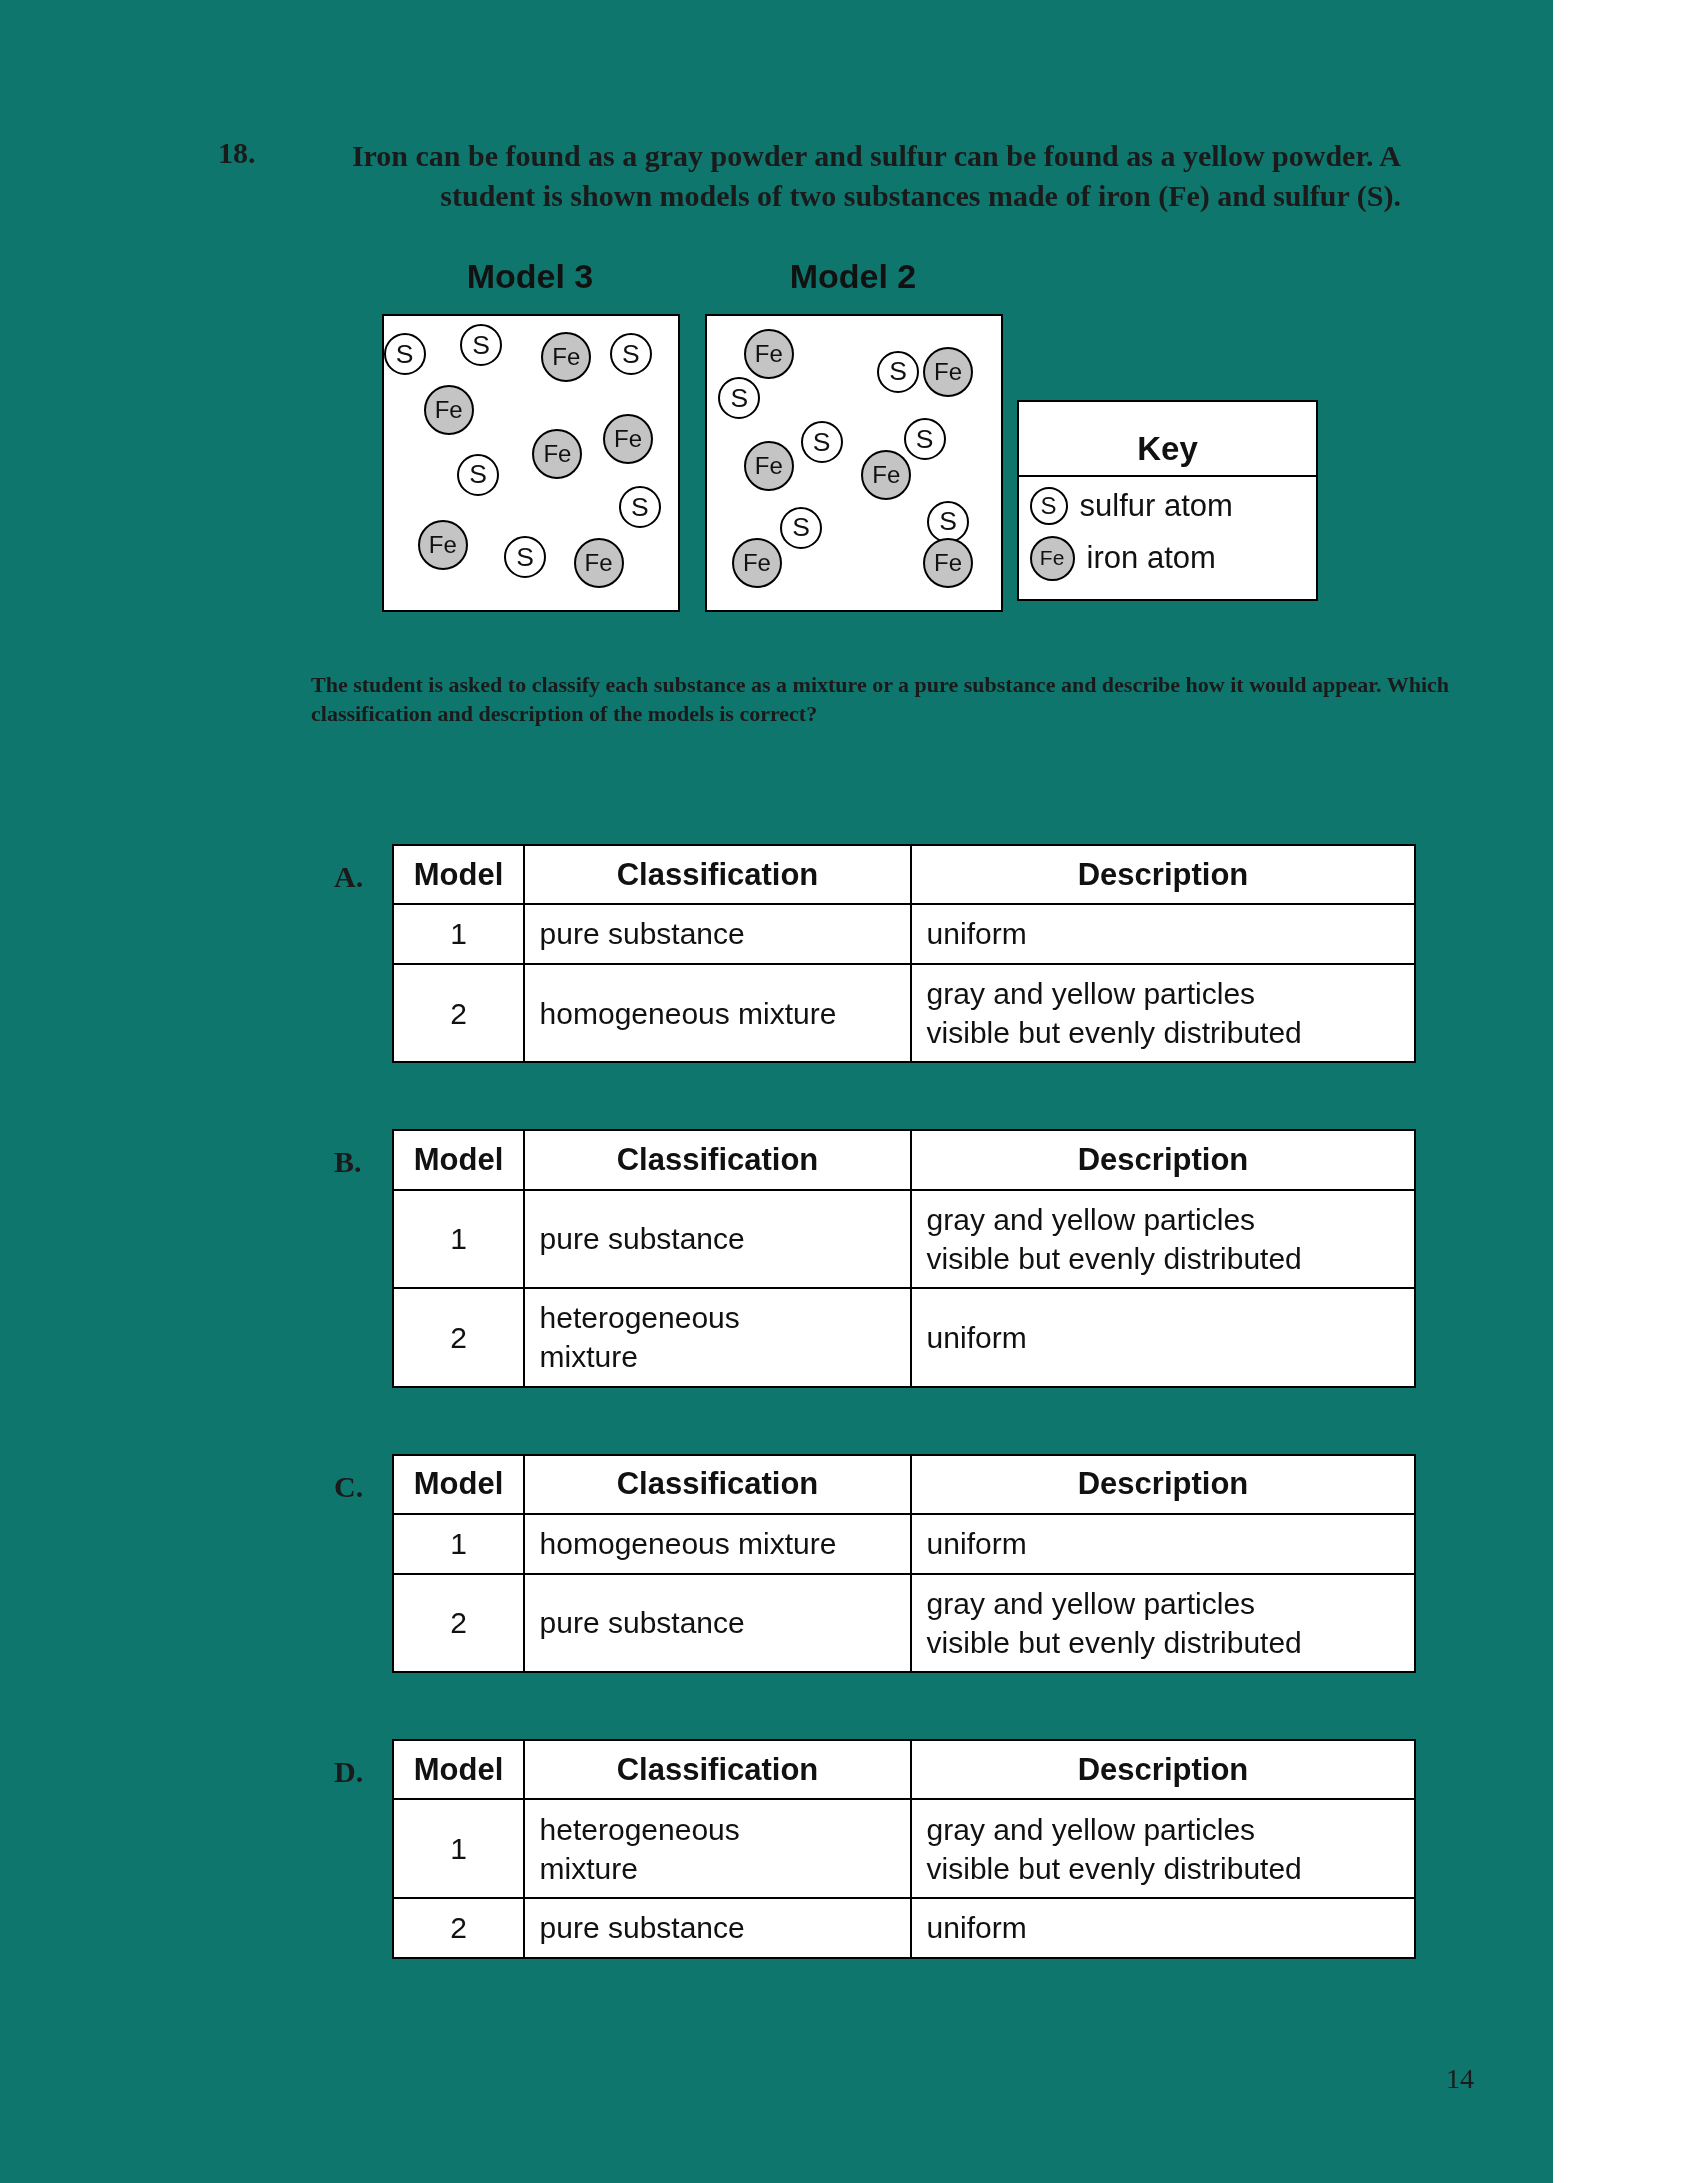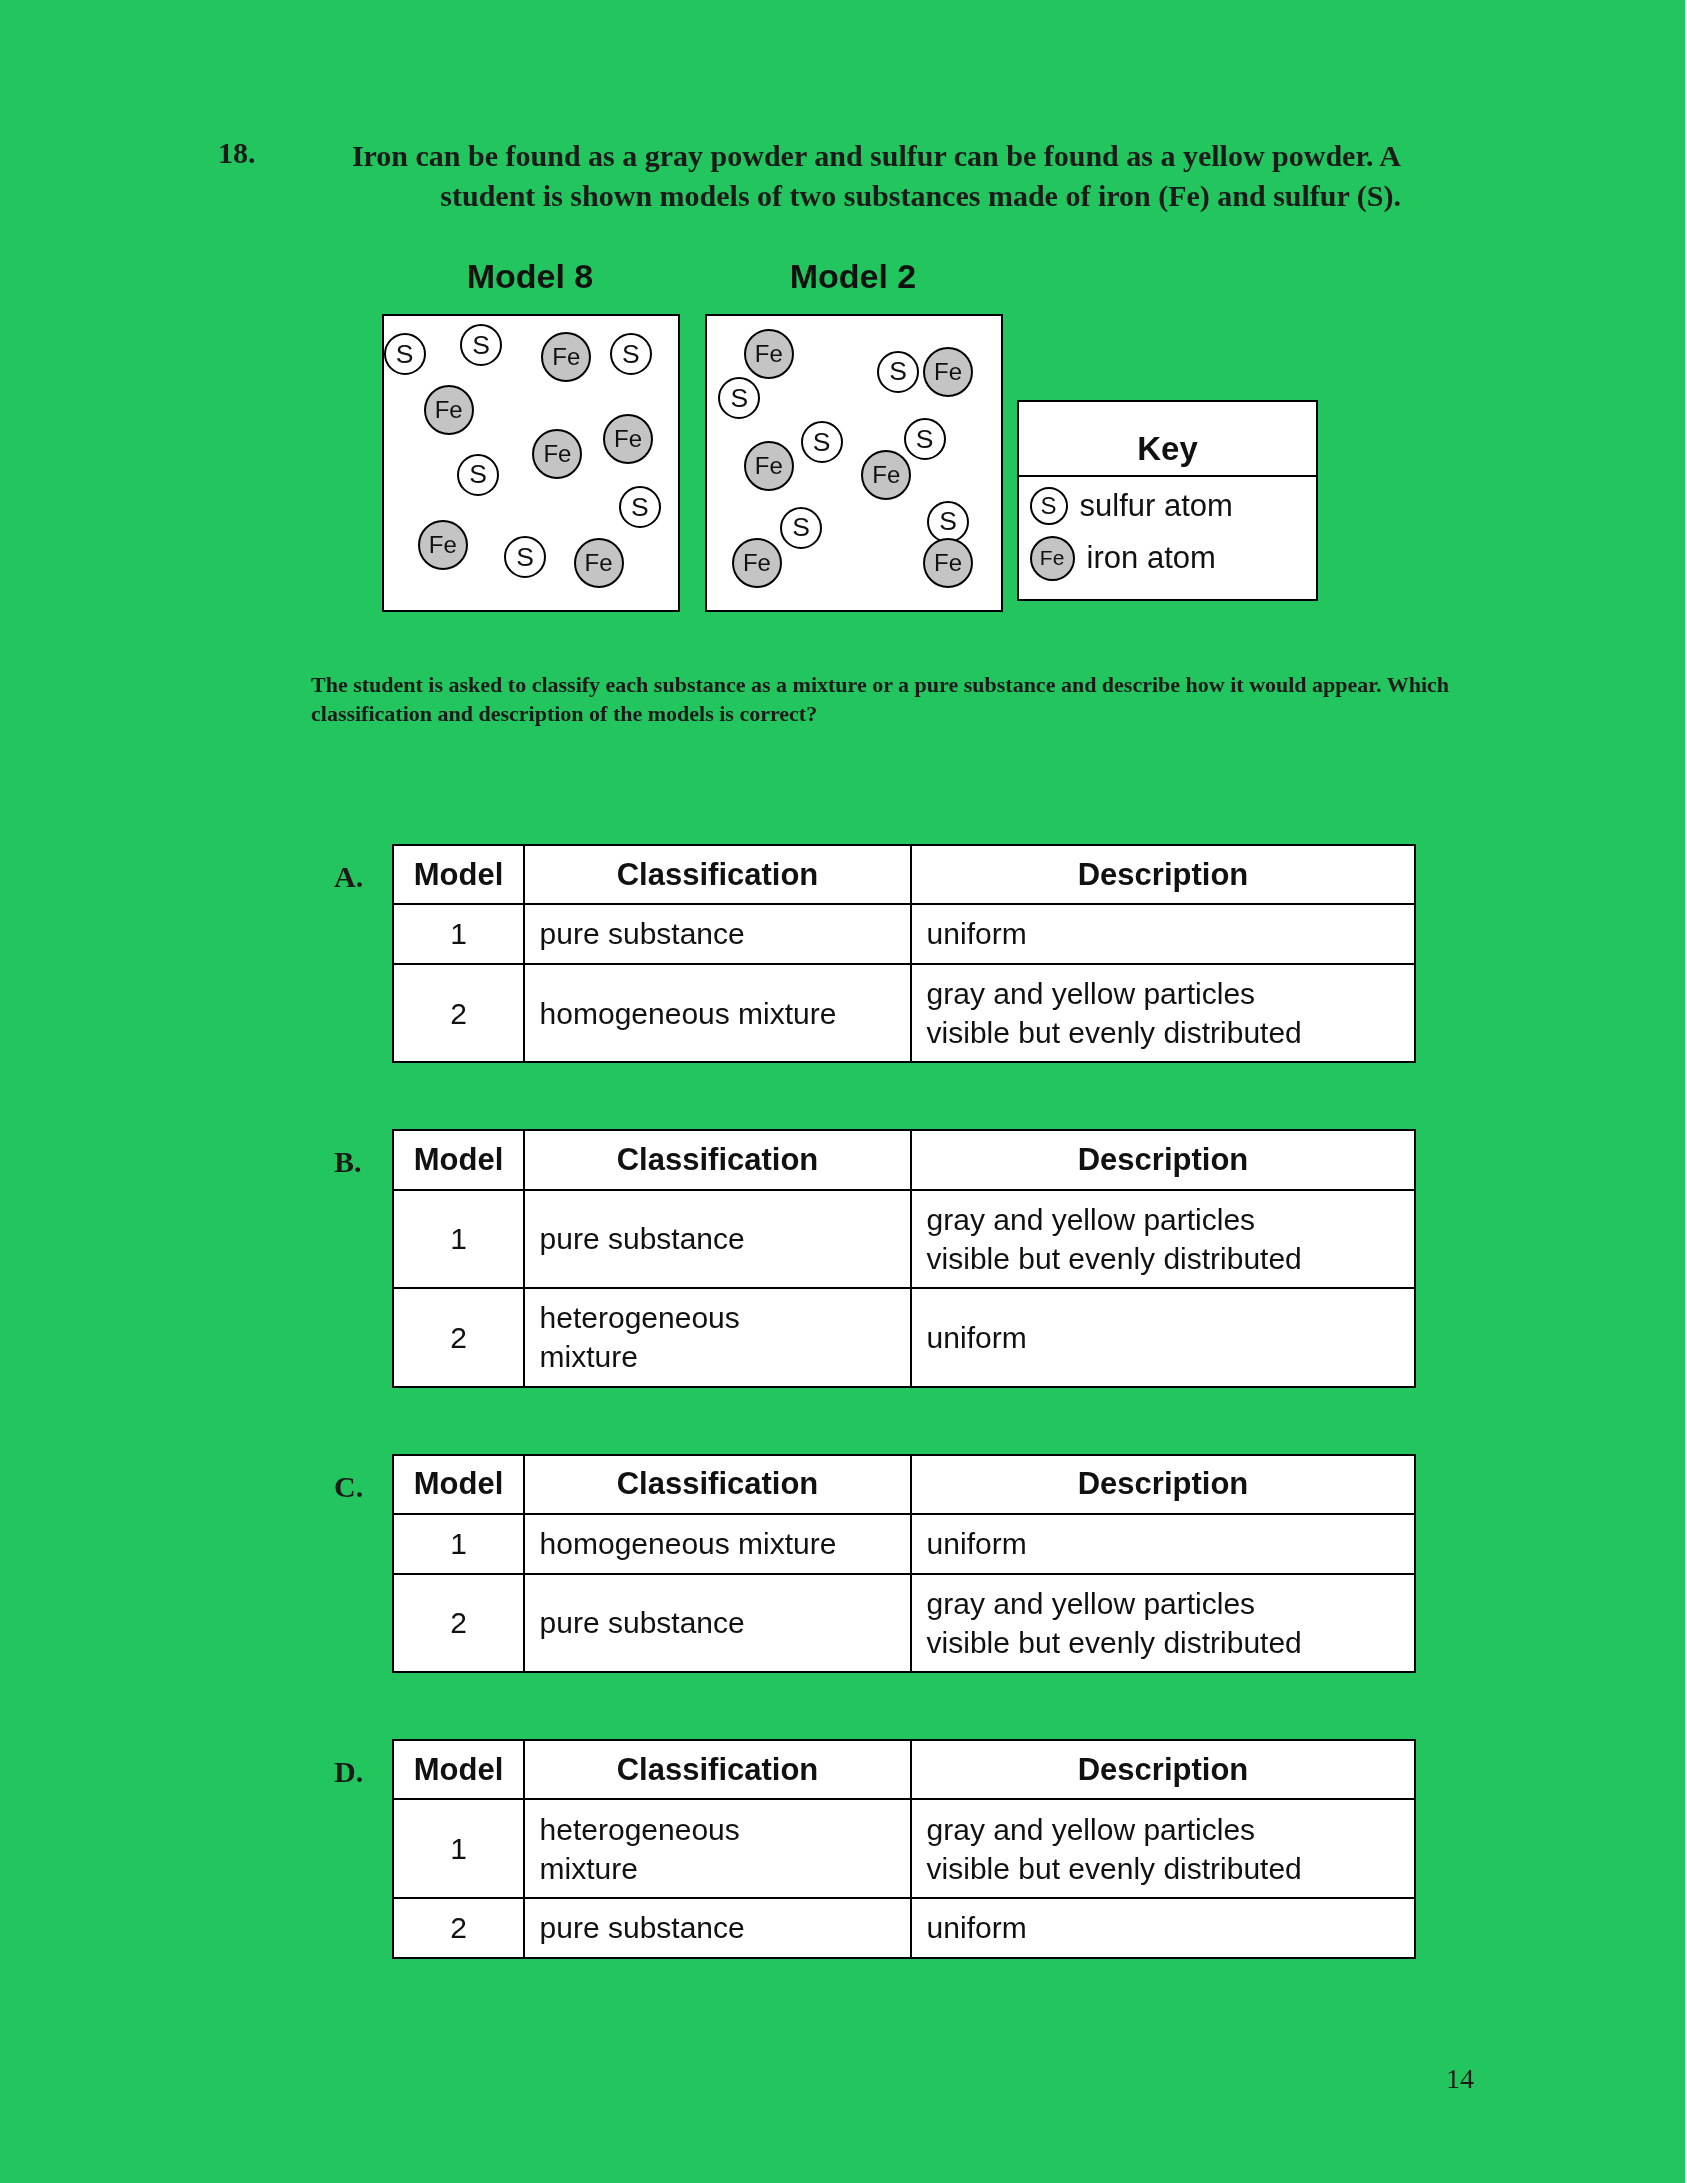--- a/index.html
+++ b/index.html
@@ -1,18 +1,18 @@
 <!DOCTYPE html>
 <html style="--s-fill: #ffffff; --fe-fill: #c4c4c4;font-size:10.6px"><head>
 <meta charset="utf-8">
 <style>
   * { margin:0; padding:0; box-sizing:border-box; }
   html, body { background:#ffffff; }
   .page {
-    position:relative; width:1685px; height:2183px; background:#22c55e;
+    position:relative; width:1553px; height:2183px; background:#0f766e;
     font-family:"Liberation Serif", serif; color:#1a1a1a; overflow:hidden;
   }
 
   
   .question { position:absolute; left:218px; top:136px; width:1184px; display:flex; }
   .q-number { font-weight:bold; font-size:30px; width:52px; flex:0 0 auto; }
   .q-text { font-weight:bold; font-size:30px; line-height:1.33; width:1131px;text-align:right; }
 
   
   .model-label {
@@ -62,21 +62,21 @@
 </head>
 <body>
 
 <div class="page">
 
   <div class="question">
     <div class="q-number">18.</div>
     <div class="q-text">Iron can be found as a gray powder and sulfur can be found as a yellow powder. A student is shown models of two substances made of iron (Fe) and sulfur (S).</div>
   </div>
 
-  <div class="model-label" style="left:382px; top:257px;">Model 8</div>
+  <div class="model-label" style="left:382px; top:257px;">Model 3</div>
   <div class="model-label" style="left:705px; top:257px;">Model 2</div>
 
   <div class="model-box" style="left:382px; top:314px;" id="model1-box">
       <div class="atom atom-s" style="left: 7%; top: 13%;">S</div>
       <div class="atom atom-s" style="left: 33%; top: 10%;">S</div>
       <div class="atom atom-fe" style="left: 62%; top: 14%;">Fe</div>
       <div class="atom atom-s" style="left: 84%; top: 13%;">S</div>
       <div class="atom atom-fe" style="left: 22%; top: 32%;">Fe</div>
       <div class="atom atom-s" style="left: 32%; top: 54%;">S</div>
       <div class="atom atom-fe" style="left: 59%; top: 47%;">Fe</div>

